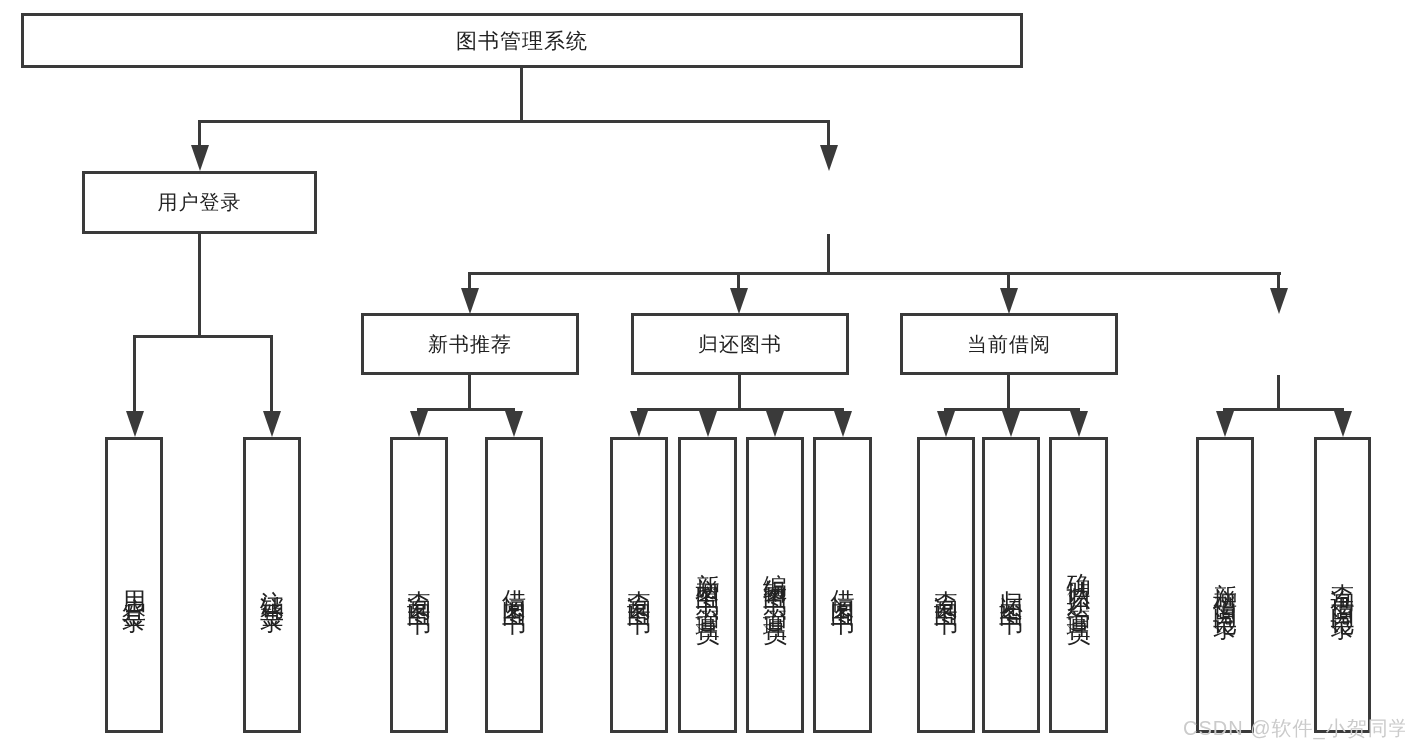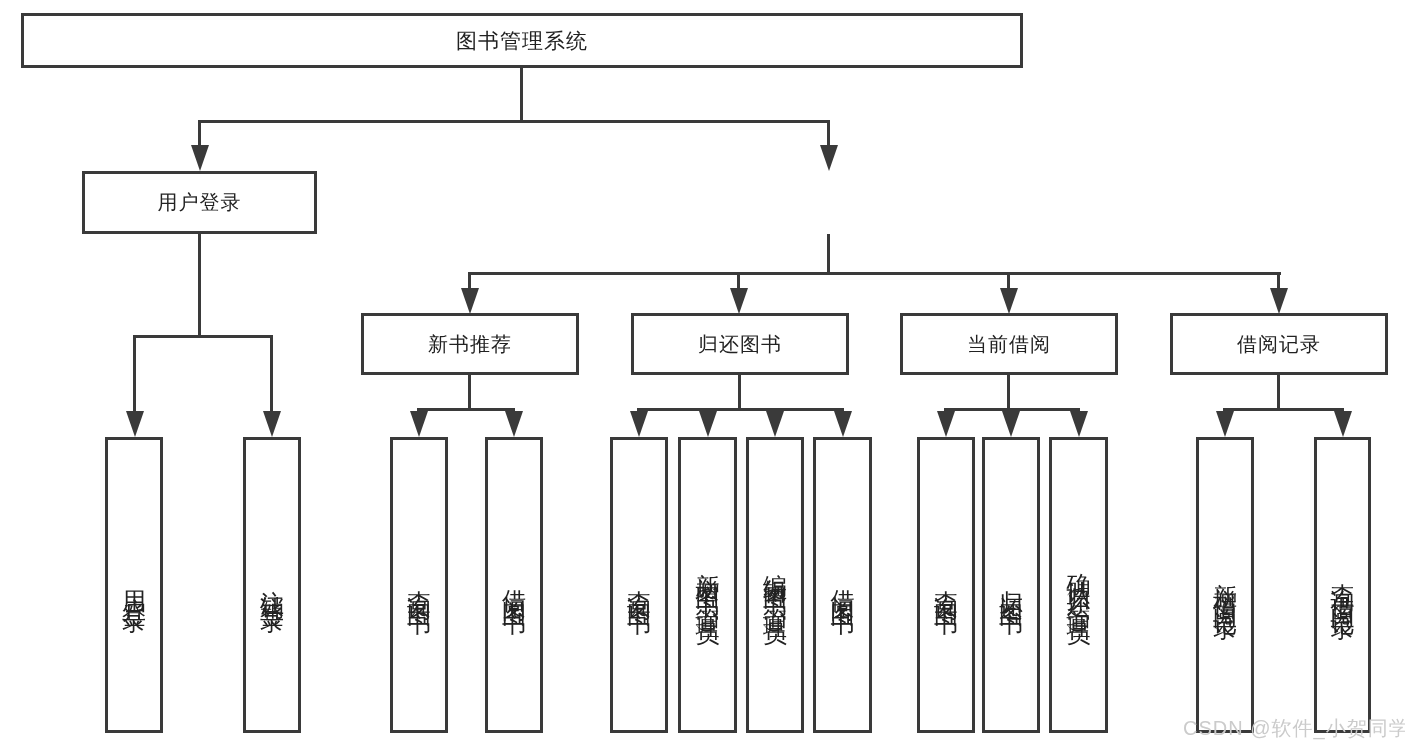--- a/index.html
+++ b/index.html
@@ -64,21 +64,20 @@
   <div class="vline" style="left:737px;top:272px;width:3px;height:20px;"></div>
   <div class="arr" style="left:730px;top:288px;"></div>
   <div class="vline" style="left:1007px;top:272px;width:3px;height:20px;"></div>
   <div class="arr" style="left:1000px;top:288px;"></div>
   <div class="vline" style="left:1277px;top:272px;width:3px;height:20px;"></div>
   <div class="arr" style="left:1270px;top:288px;"></div>
 
   <div class="node" style="left:361px;top:313px;width:218px;height:62px;font-family:Liberation Serif, serif;">新书推荐</div>
   <div class="node" style="left:631px;top:313px;width:218px;height:62px;">归还图书</div>
   <div class="node" style="left:900px;top:313px;width:218px;height:62px;font-family:Liberation Mono, monospace;">当前借阅</div>
-  <div class="node" style="left:1170px;top:313px;width:218px;height:62px;">借阅记录</div>
 
   <div class="vline" style="left:468px;top:375px;width:3px;height:33px;"></div>
   <div class="hline" style="left:417px;top:408px;width:98px;height:3px;"></div>
   <div class="vline" style="left:417px;top:408px;width:3px;height:8px;"></div>
   <div class="arr" style="left:410px;top:411px;"></div>
   <div class="vline" style="left:512px;top:408px;width:3px;height:8px;"></div>
   <div class="arr" style="left:505px;top:411px;"></div>
 
   <div class="vline" style="left:738px;top:375px;width:3px;height:33px;"></div>
   <div class="hline" style="left:637px;top:408px;width:206px;height:3px;"></div>

